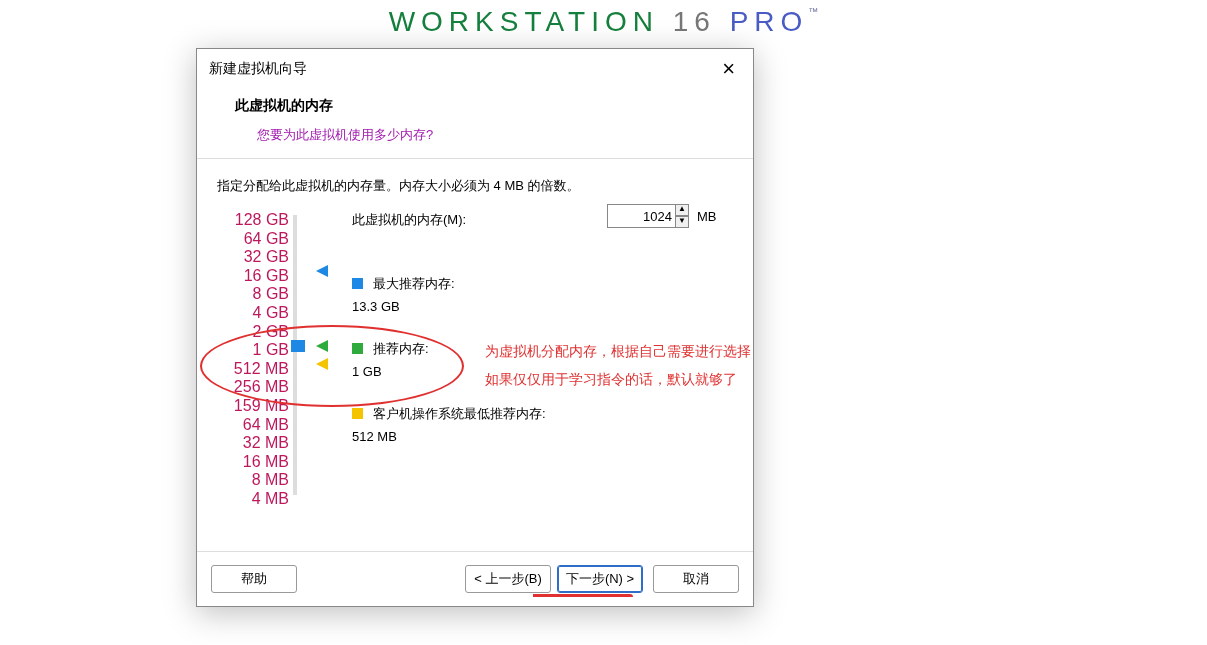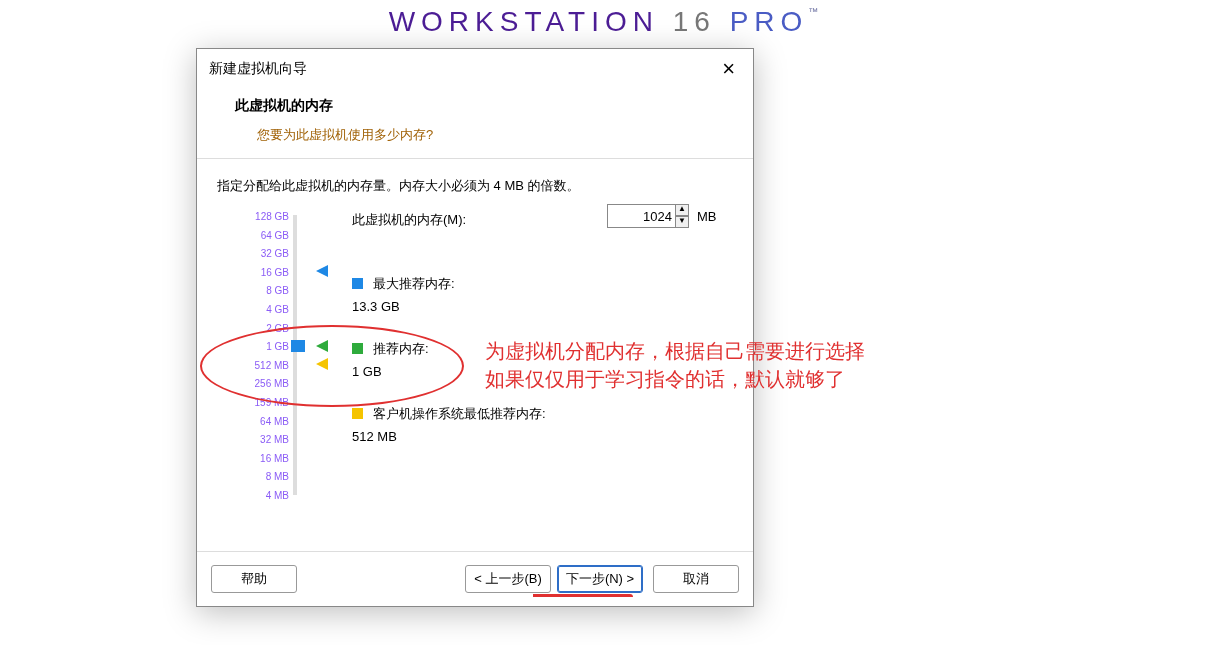--- a/index.html
+++ b/index.html
@@ -1,71 +1,71 @@
 <!DOCTYPE html>
 <html><head>
 <meta charset="utf-8">
 <style>
   html,body{margin:0;padding:0;font-family:"Microsoft YaHei",Arial,sans-serif;font-size:14px;color:#000;background:#fff;}
   #stage{position:relative;width:1207px;height:645px;overflow:hidden;}
   
   
   .brand{position:absolute;left:0;top:6px;width:100%;text-align:center;font-size:28px;letter-spacing:6px;font-weight:300;color:#6a6fa0;}
-  .brand .w{color:#4c1d95;}
+  .brand .w{color:#15803d;}
   .brand .v{color:#777;}
   .brand .p{color:#4a5cc4;}
   .brand .tm{font-size:10px;vertical-align:top;letter-spacing:0;}
   
   
   .behind-card{position:absolute;left:594px;top:52px;width:152px;height:152px;border:1px solid #d0d0d0;background:#f5f5f5;text-align:center;}
   .behind-card .ic{margin-top:28px;font-size:40px;color:#555;}
   .behind-card .lab{margin-top:18px;font-size:15px;color:#333;}
   
   
   .dialog{position:absolute;left:196px;top:48px;width:556px;height:557px;background:#fff;border:1px solid #888;box-shadow:0 6px 30px rgba(0,0,0,0.25);}
   .titlebar{height:40px;padding:0 12px;display:flex;align-items:center;justify-content:space-between;}
   .titlebar .tt{font-size:14px;}
   .close{font-size:22px;cursor:default;padding:0 6px;line-height:40px;font-family:Arial,sans-serif;}
   .header{padding:4px 20px 14px 38px;}
   .header .h1{font-weight:700;font-size:14px;margin:4px 0 6px 0;}
-  .header .h2{font-size:13px;margin-left:22px;color:#a16207;margin-top:11px;}
+  .header .h2{font-size:13px;margin-left:22px;color:#a21caf;margin-top:11px;}
   .sep{height:1px;background:#ddd;margin:0;}
   .body{padding:18px 20px 10px 20px;position:relative;height:380px;}
   .instr{font-size:13px;}
   
   
   .memline{position:absolute;left:155px;top:52px;font-size:13px;}
   .meminput-wrap{position:absolute;left:410px;top:45px;display:flex;align-items:center;}
   .meminput{width:60px;height:22px;border:1px solid #888;text-align:right;padding:0 16px 0 4px;font-size:13px;position:relative;}
   .spin{display:flex;flex-direction:column;margin-left:-14px;z-index:2;}
   .spin div{width:12px;height:10px;border:1px solid #888;font-size:8px;line-height:8px;text-align:center;background:#f0f0f0;}
   .unit{margin-left:8px;font-size:13px;}
   
   .scale{position:absolute;left:12px;top:52px;width:80px;}
-  .scale-row{height:18.6px;font-size:10px;text-align:right;color:#8b5cf6;position:relative;}
+  .scale-row{height:18.6px;font-size:16px;text-align:right;color:#be185d;position:relative;}
   .track{position:absolute;left:96px;top:56px;width:4px;height:280px;background:#ddd;}
   
   
   .tri{position:absolute;width:0;height:0;}
   .tri-blue-left{border-top:6px solid transparent;border-bottom:6px solid transparent;border-right:12px solid #1e88e5;}
   .tri-green-left{border-top:6px solid transparent;border-bottom:6px solid transparent;border-right:12px solid #2eab3c;}
   .tri-yellow-left{border-top:6px solid transparent;border-bottom:6px solid transparent;border-right:12px solid #f5c400;}
   .handle{position:absolute;width:14px;height:12px;background:#1e88e5;} 
   
   .legend{position:absolute;left:155px;top:116px;font-size:13px;}
   .legend .item{display:flex;align-items:flex-start;margin-bottom:6px;}
   .legend .sq{width:11px;height:11px;margin-top:3px;margin-right:10px;flex:0 0 auto;}
   .sq-blue{background:#1e88e5;}
   .sq-green{background:#2eab3c;}
   .sq-yellow{background:#f5c400;}
   .legend .txt{line-height:18px;}
   .legend .val{margin-bottom:12px;}
   
   
-  .anno{position:absolute;color:#e03030;font-size:20px;line-height:28px;left:485px;top:337px;white-space:nowrap;}
+  .anno{position:absolute;color:#e03030;font-size:14px;line-height:28px;left:485px;top:337px;white-space:nowrap;}
   .oval{position:absolute;left:200px;top:325px;width:260px;height:78px;border:2px solid #e03030;border-radius:50%;pointer-events:none;}
   .under{position:absolute;left:533px;top:594px;width:100px;height:3px;background:#e03030;border-top-right-radius:6px;}
   
   .footer{position:absolute;bottom:0;left:0;right:0;height:54px;border-top:1px solid #ddd;display:flex;align-items:center;padding:0 14px;}
   .btn{display:inline-flex;align-items:center;justify-content:center;height:26px;padding:0 2px;border:1px solid #999;background:#fff;font-size:13px;border-radius:3px;min-width:80px;}
   .footer .spacer{flex:1;}
   .btn.sel{border-color:#2e6ec7;box-shadow:0 0 0 1px #2e6ec7 inset;}
   
 </style>
 </head>

